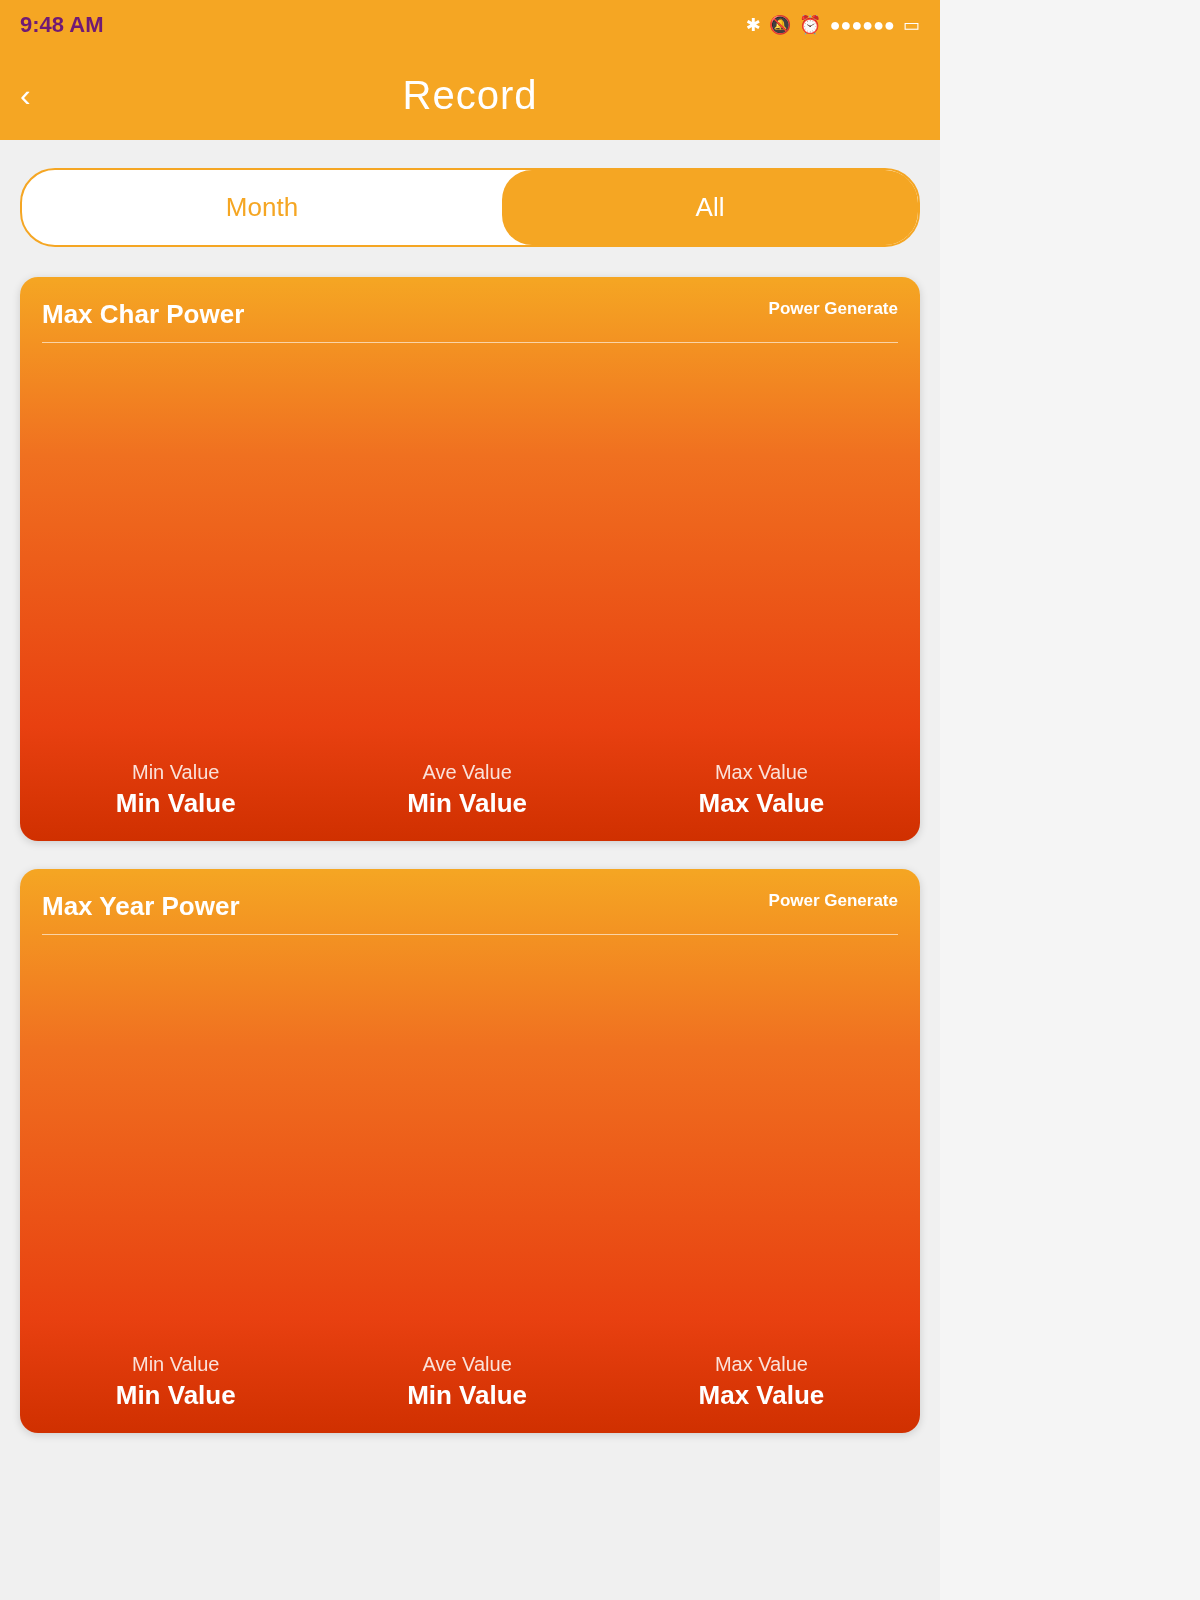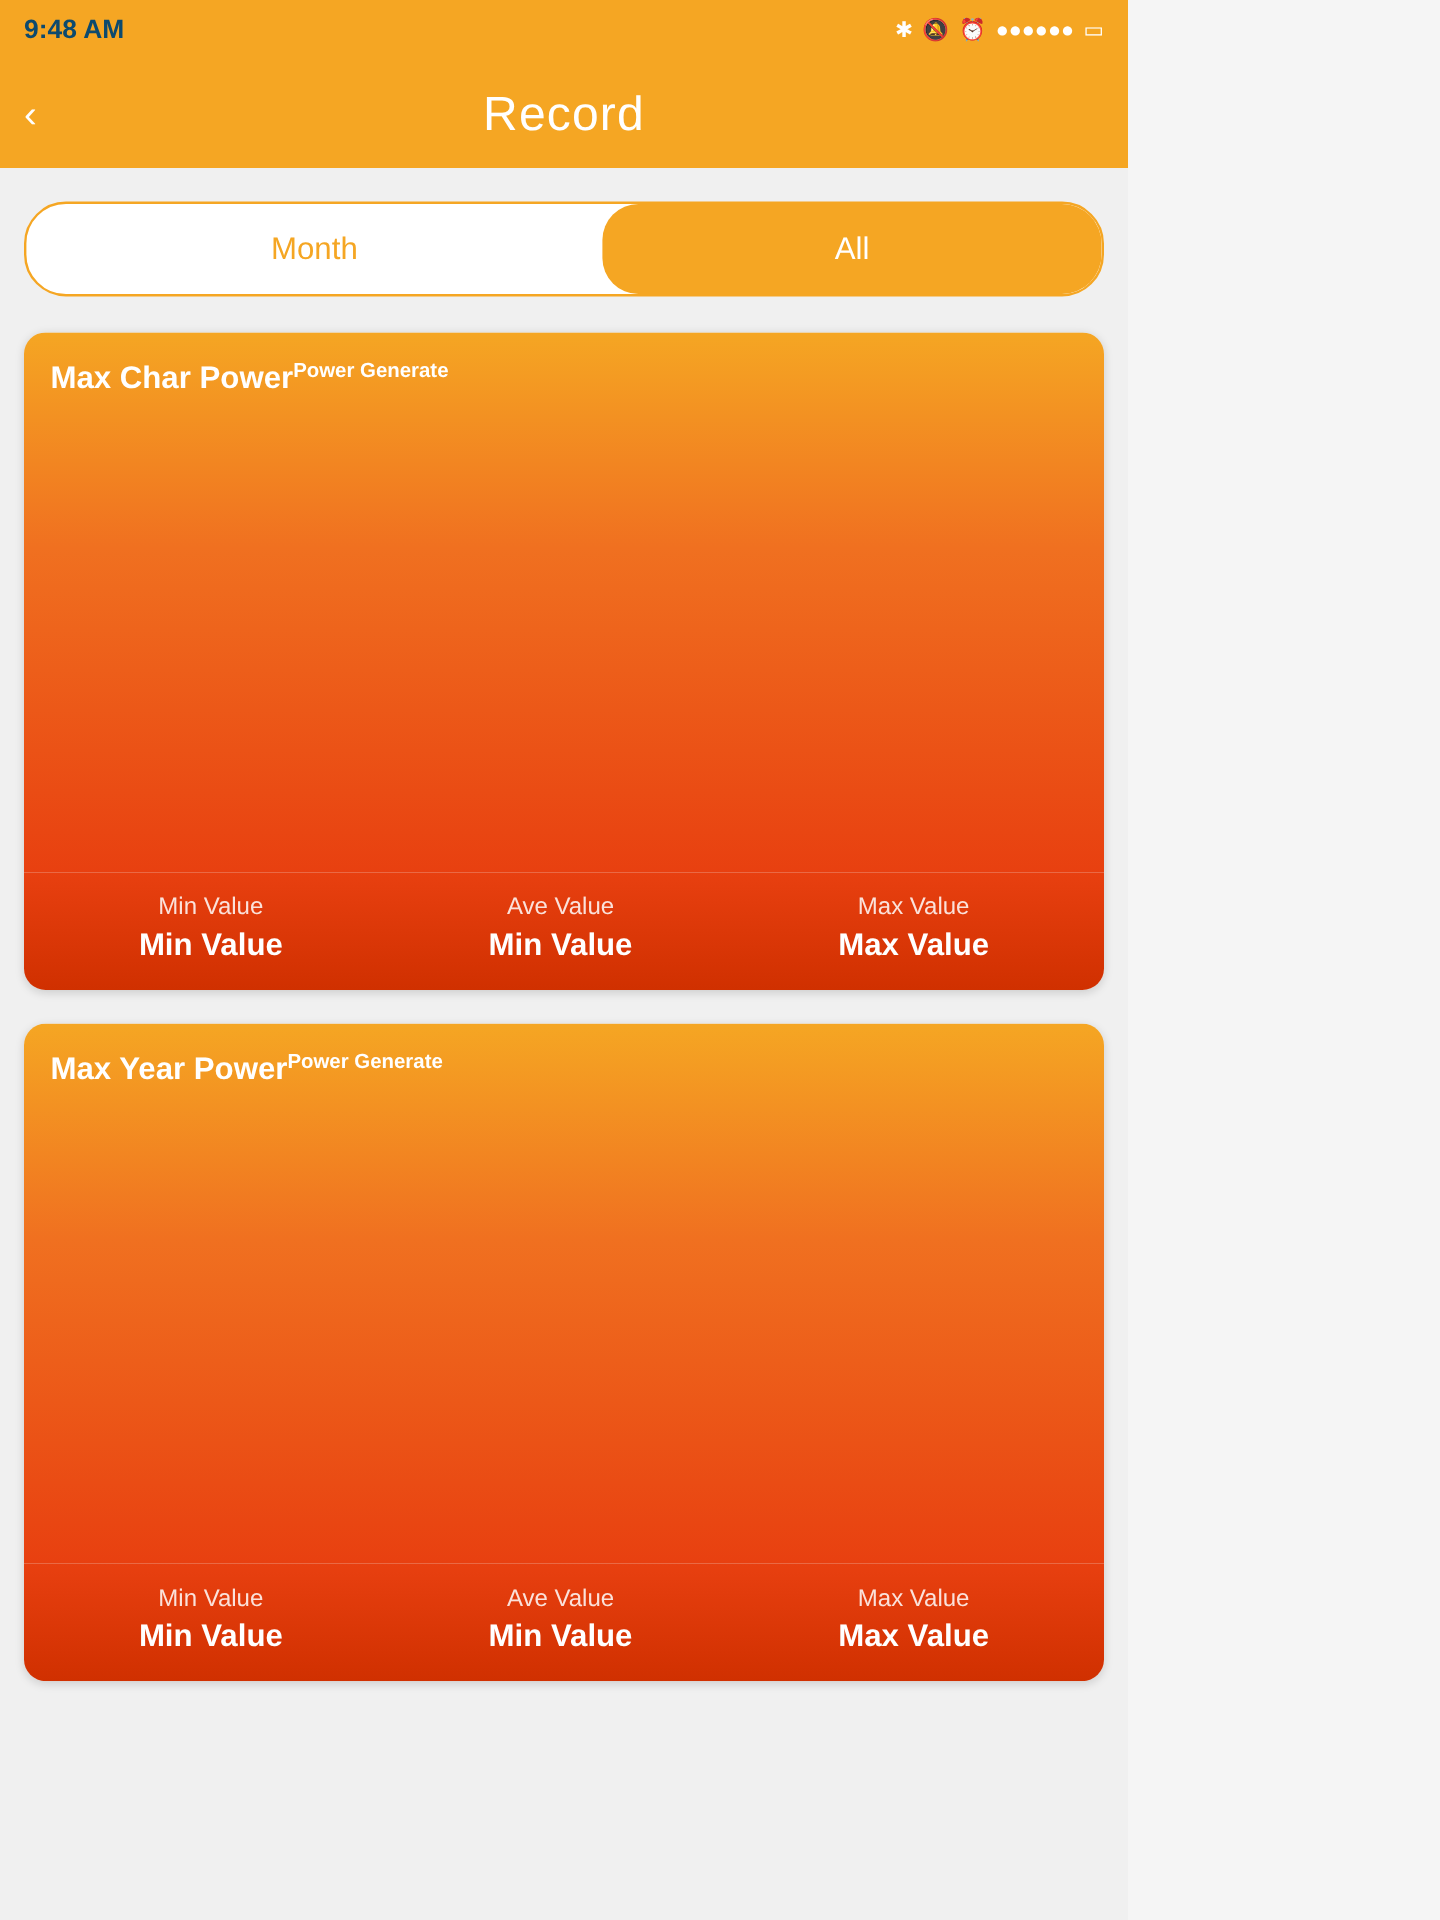--- a/index.html
+++ b/index.html
@@ -20,21 +20,21 @@
     .status-bar {
       background: #f5a623;
       display: flex;
       justify-content: space-between;
       align-items: center;
       padding: 8px 20px;
       height: 50px;
     }
 
     .status-time {
-      color: #0c4a6e;
+      color: #701a75;
       font-size: 22px;
       font-weight: 600;
     }
 
     .status-icons {
       display: flex;
       align-items: center;
       gap: 8px;
       color: white;
       font-size: 18px;
@@ -119,20 +119,21 @@
       overflow: hidden;
       margin-bottom: 28px;
       box-shadow: 0 2px 8px rgba(0,0,0,0.15);
     }
 
     .diagram-gradient {
       background: linear-gradient(to bottom, #f5a623 0%, #f07020 40%, #e84010 100%);
       padding: 22px 22px 0 22px;
       min-height: 450px;
       display: flex;
+      flex-direction: column;
     }
 
     .diagram-header {
       display: flex;
       justify-content: space-between;
       align-items: flex-start;
       margin-bottom: 12px;
     }
 
     .diagram-title {
@@ -160,20 +161,21 @@
 
     .diagram-footer {
       background: linear-gradient(to bottom, #e84010, #d03000);
       display: flex;
       justify-content: space-around;
       padding: 18px 10px 22px 10px;
     }
 
     .stat-group {
       text-align: center;
+      margin-top: 16px;
     }
 
     .stat-label {
       color: rgba(255,255,255,0.85);
       font-size: 20px;
       margin-bottom: 4px;
     }
 
     .stat-value {
       color: white;

